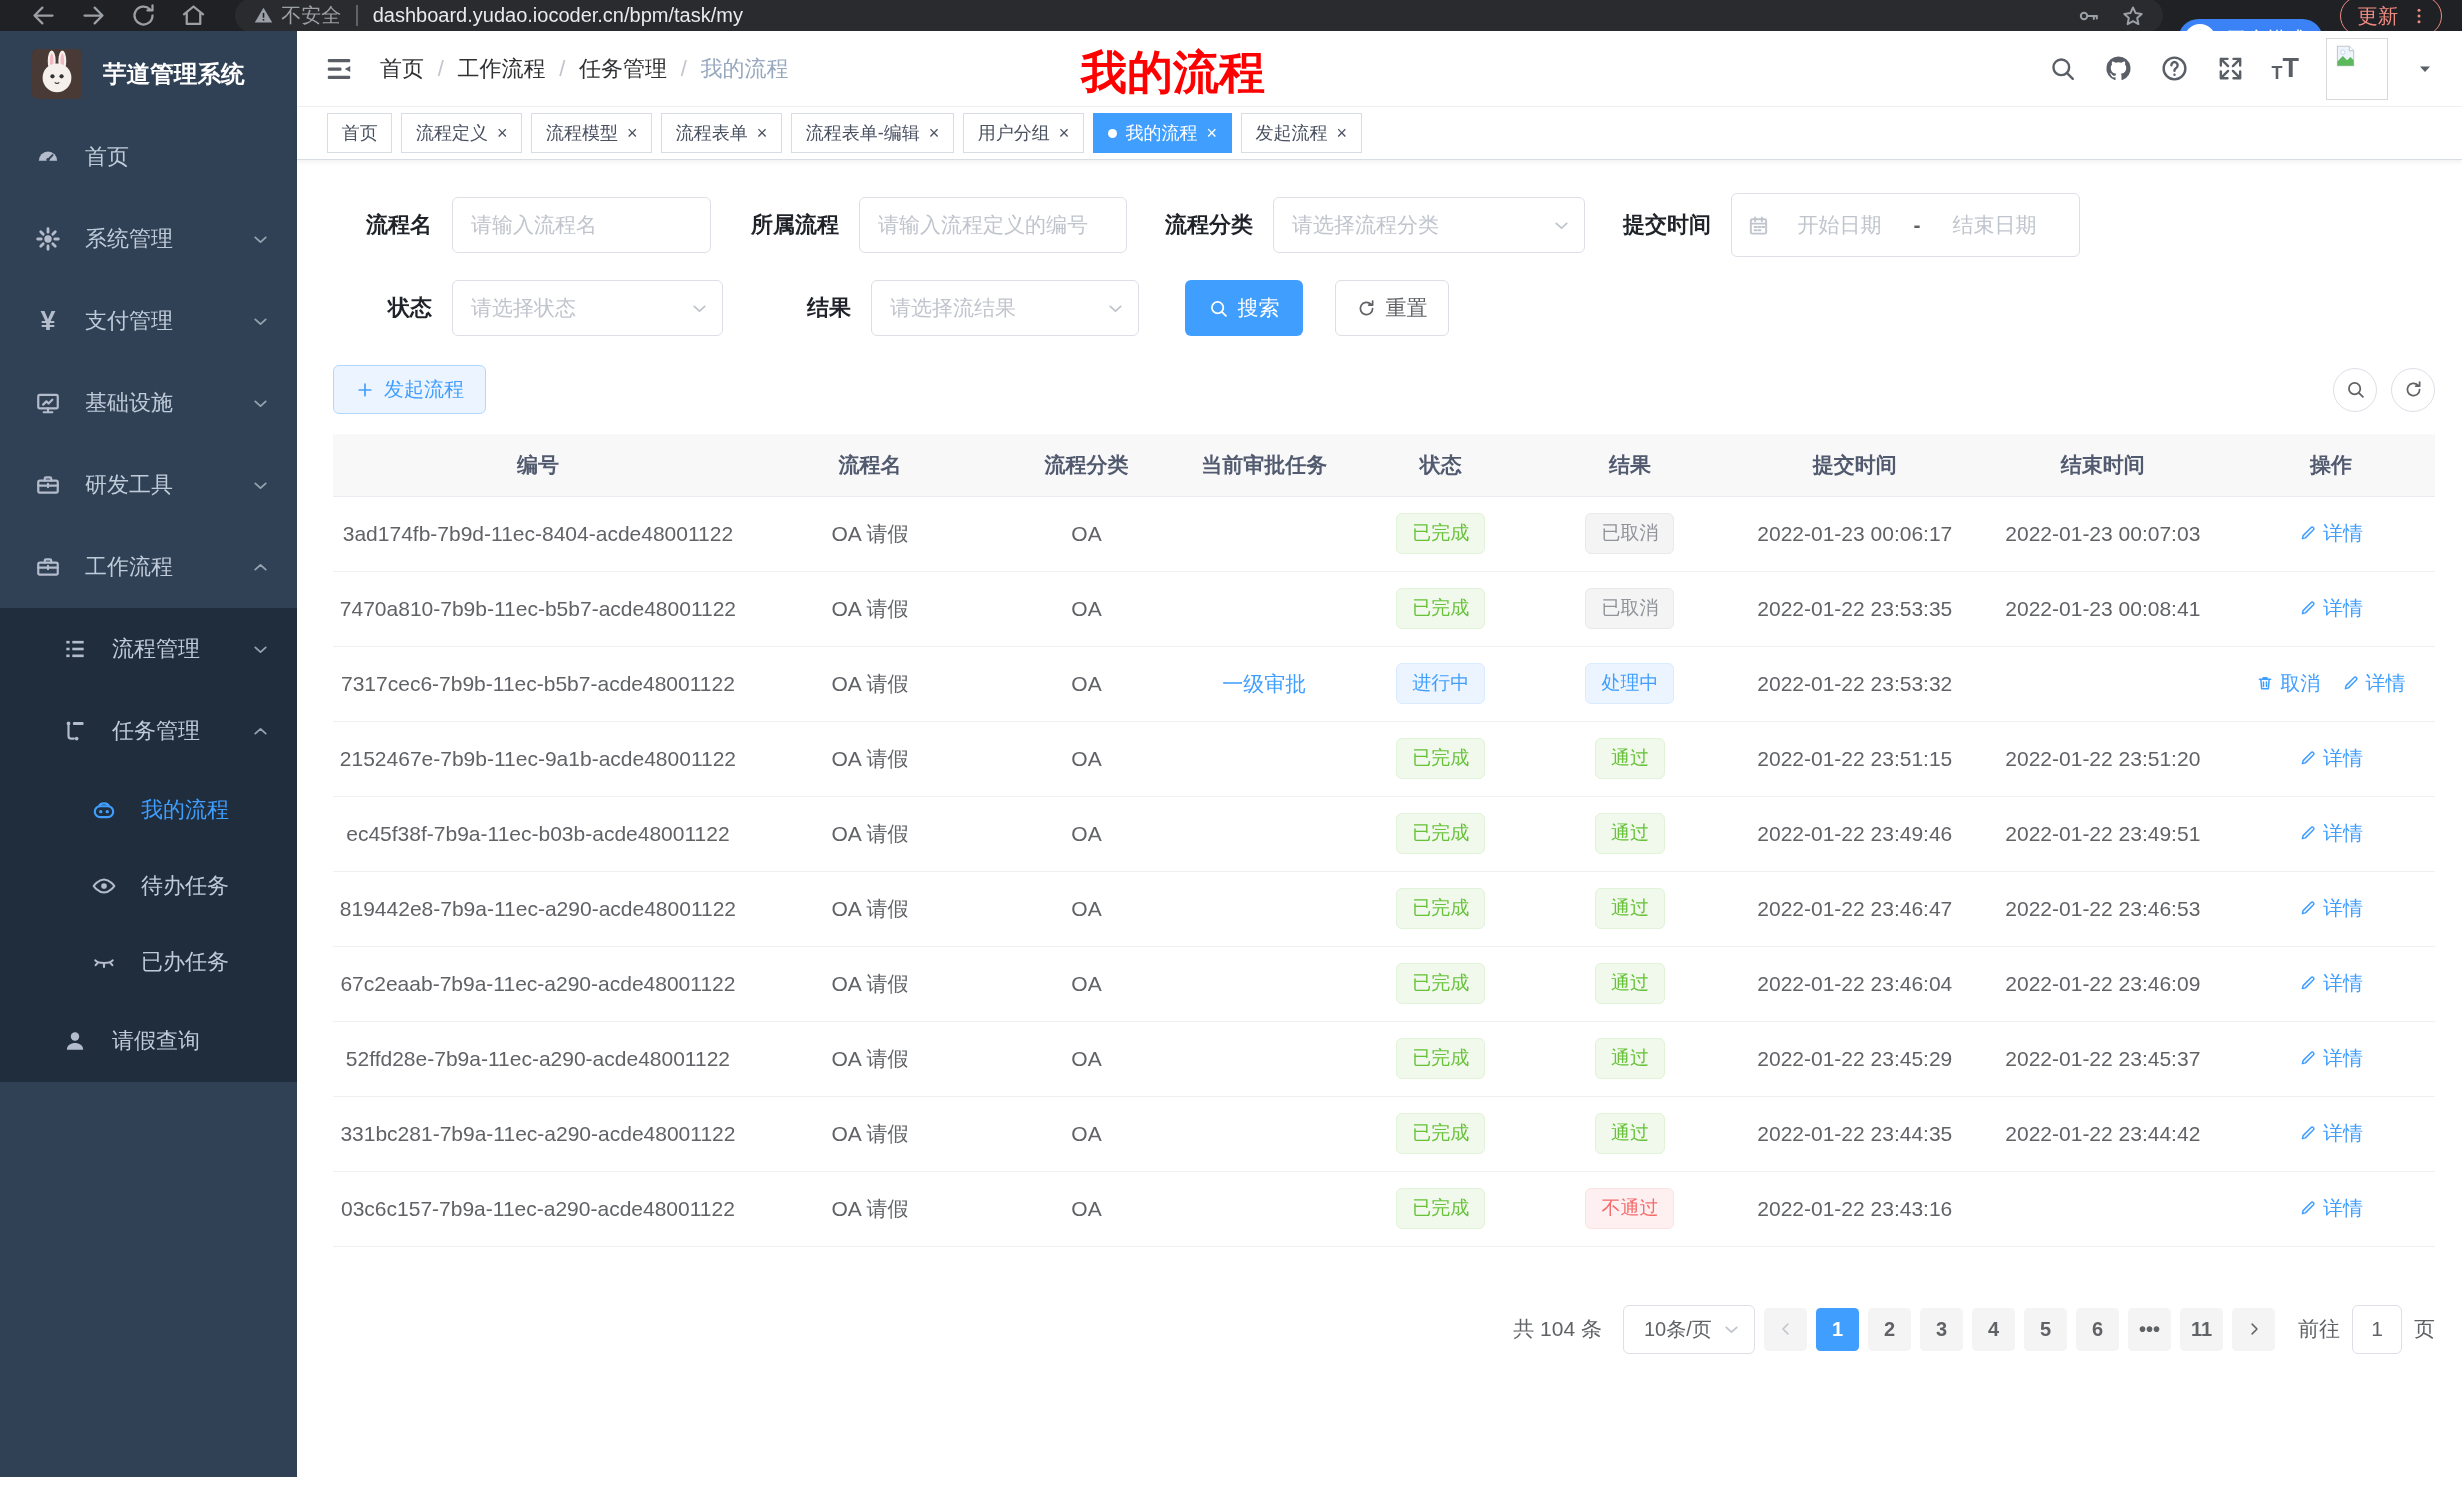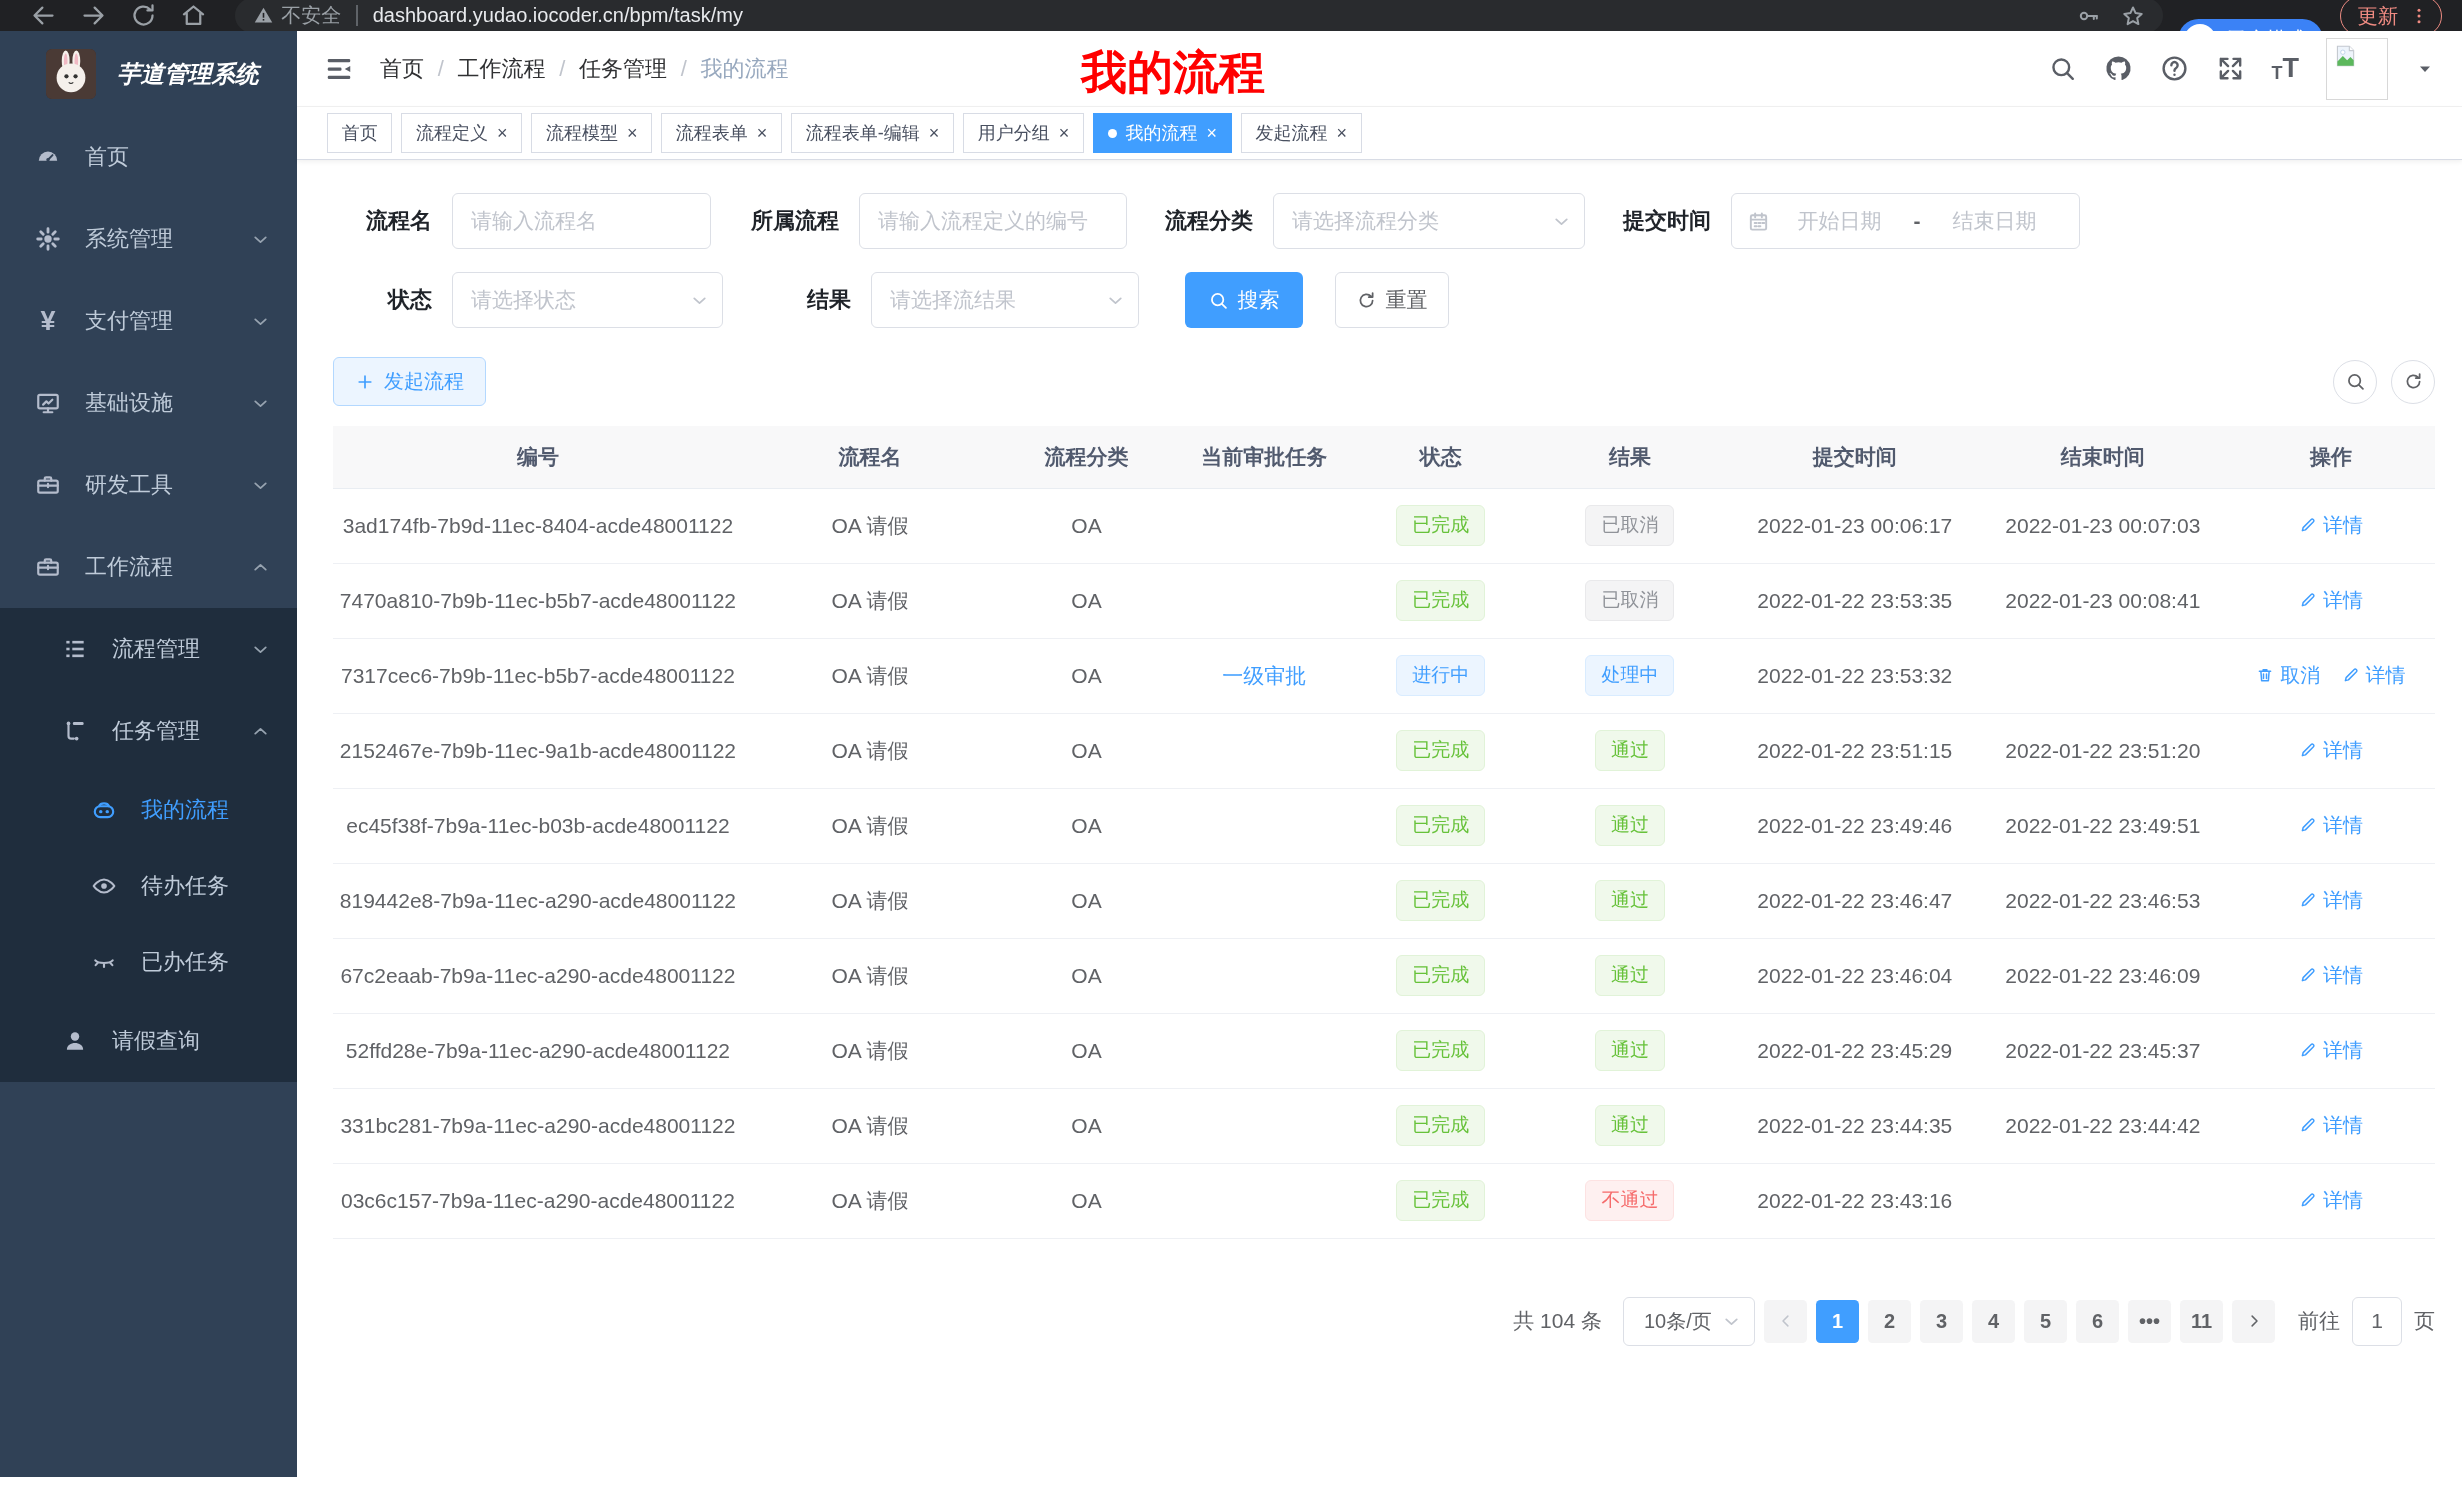--- a/index.html
+++ b/index.html
@@ -26,21 +26,21 @@
   .incog-label { color:#fff; font-size:20px; margin-left:10.7px; white-space:nowrap; }
   .update-pill { height:40px; border:1.5px solid #ec8b82; border-radius:20px; color:#f08b82;
     display:flex; align-items:center; gap:10.7px; padding:0 12px 0 16.7px; font-size:20.5px; flex:none; cursor:pointer; }
   .update-pill .dots { width:20px; height:20px; color:#f08b82; }
 
   
   .app { display:flex; height:1446px; }
 
   
   .sidebar { width:297px; flex:none; background:#304156; color:#bfcbd9; overflow:hidden; }
-  .logo-row { height:85px; display:flex; align-items:center; padding-left:46px;font-style:italic; }
+  .logo-row { height:85px; display:flex; align-items:center; padding-left:32px; }
   .logo-img { width:50px; height:50px; border-radius:6px; overflow:hidden; flex:none; background:#3b2f2f; }
   .app-title { margin-left:21px; color:#fff; font-size:23.6px; font-weight:700; white-space:nowrap; }
   .menu-item { position:relative; height:82px; display:flex; align-items:center; font-size:22px; cursor:pointer; }
   .menu-item .mi-icon { width:26px; height:26px; margin-right:24px; color:#b4bccc; flex:none; }
   .menu-item .yen { width:26px; margin-right:24px; font-size:27px; font-weight:700; color:#b4bccc; text-align:center; }
   .lvl1 { padding-left:35px; }
   .lvl2 { padding-left:62px; }
   .lvl3 { padding-left:91px; height:76px; }
   .submenu { background:#1f2d3d; }
   .menu-item.active { color:#409eff; }
@@ -83,21 +83,21 @@
   .f-label.w1 { min-width:99px; text-align:right; }
   .f-label.w2 { min-width:90px; text-align:right; }
   .el-input { position:relative; height:56px; border:1.5px solid #dcdfe6; border-radius:6px; background:#fff;
     display:flex; align-items:center; padding:0 18px; }
   .el-input input { border:none; outline:none; width:100%; font-size:21px; color:#606266; background:transparent;
     font-family:inherit; }
   .el-input input::placeholder { color:#c0c4cc; }
   .sel-arrow { position:absolute; right:12px; width:21px; height:21px; color:#c0c4cc; }
   .w-name { width:259px; } .w-def { width:268px; } .w-cat { width:312px; }
   .w-status { width:271px; } .w-result { width:268px; }
-  .date-range { width:349px; height:56px; border:1.5px solid #dcdfe6; border-radius:6px; display:flex;
+  .date-range { width:349px; height:64px; border:1.5px solid #dcdfe6; border-radius:6px; display:flex;
     align-items:center; padding:0 15px; color:#c0c4cc; font-size:21px; background:#fff; }
   .date-range .cal { width:23px; height:23px; color:#c0c4cc; flex:none; }
   .date-range .ph { flex:1; text-align:center; white-space:nowrap; }
   .date-range .dash { color:#606266; font-weight:700; padding:0 4.6px; }
   .btn { display:inline-flex; align-items:center; justify-content:center; gap:9px; border-radius:6px;
     font-size:21px; cursor:pointer; white-space:nowrap; }
   .btn .b-icon { width:21px; height:21px; }
   .btn-search { height:56px; padding:0 23px; background:#409eff; color:#fff; border:none; margin-left:7.6px; }
   .btn-reset { height:56px; padding:0 20px; background:#fff; border:1.5px solid #dcdfe6; color:#606266; margin-left:32px; }
 

